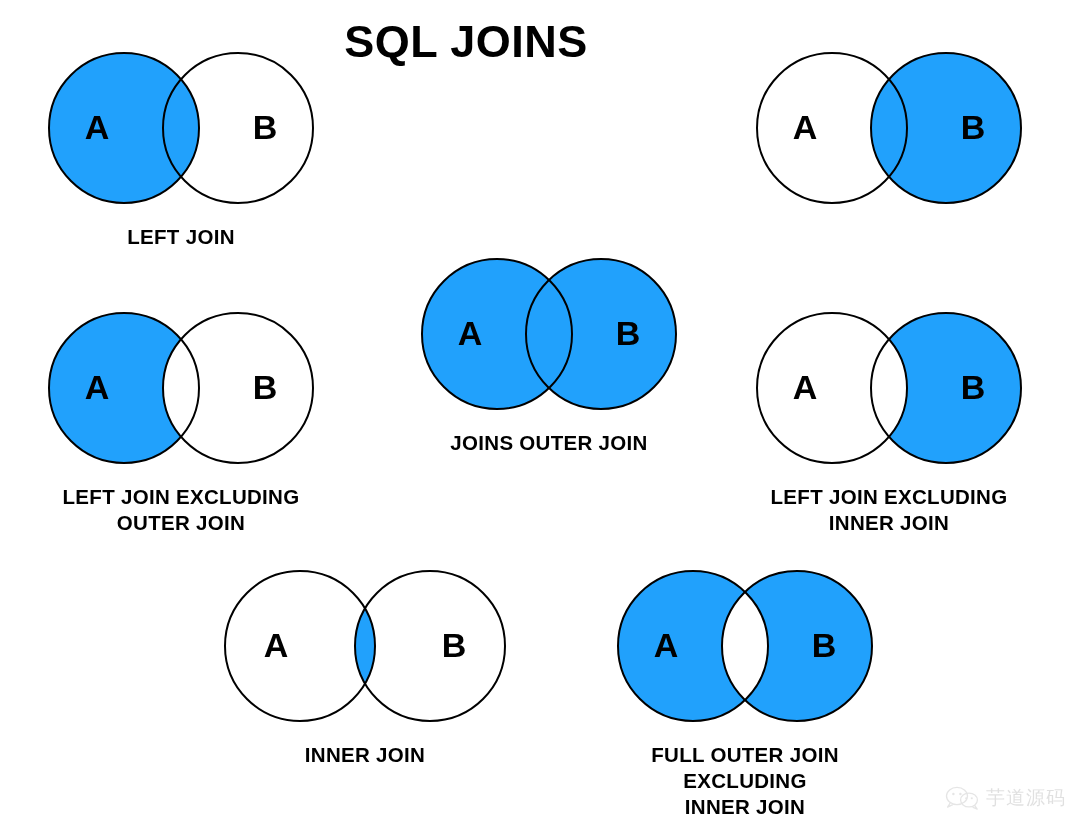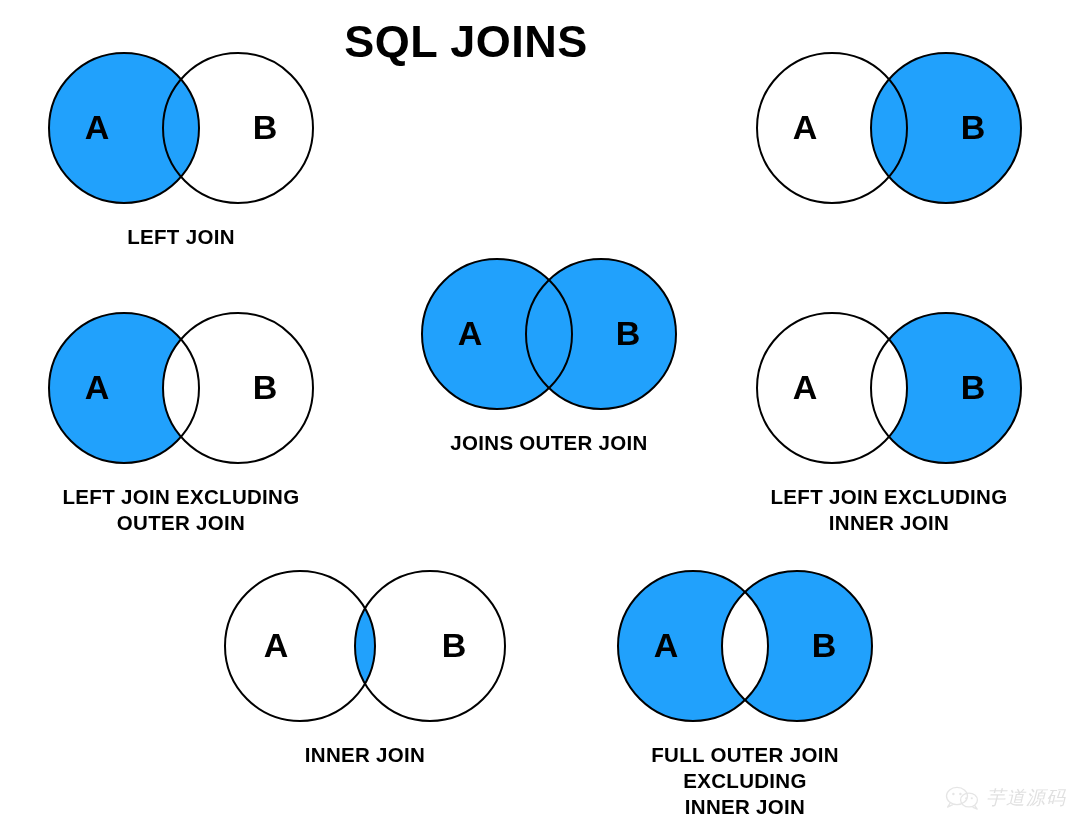--- a/index.html
+++ b/index.html
@@ -66,21 +66,20 @@
     align-items: center;
     gap: 7px;
     opacity: 0.42;
   }
   #watermark .wm-text {
     font-size: 19px;
     color: #b7b7b7;
     letter-spacing: 1px;
     font-family: "DejaVu Sans", sans-serif;
     white-space: nowrap;
-    font-style: italic;
   }
   .wm-icon { display: block; }
 </style>
 </head>
 <body>
 
 <div id="page-title">SQL JOINS</div>
 
 <div class="venn-cell" id="cell-left-join">
   <svg class="venn-figure" width="282" height="176" viewBox="0 0 282 176">

